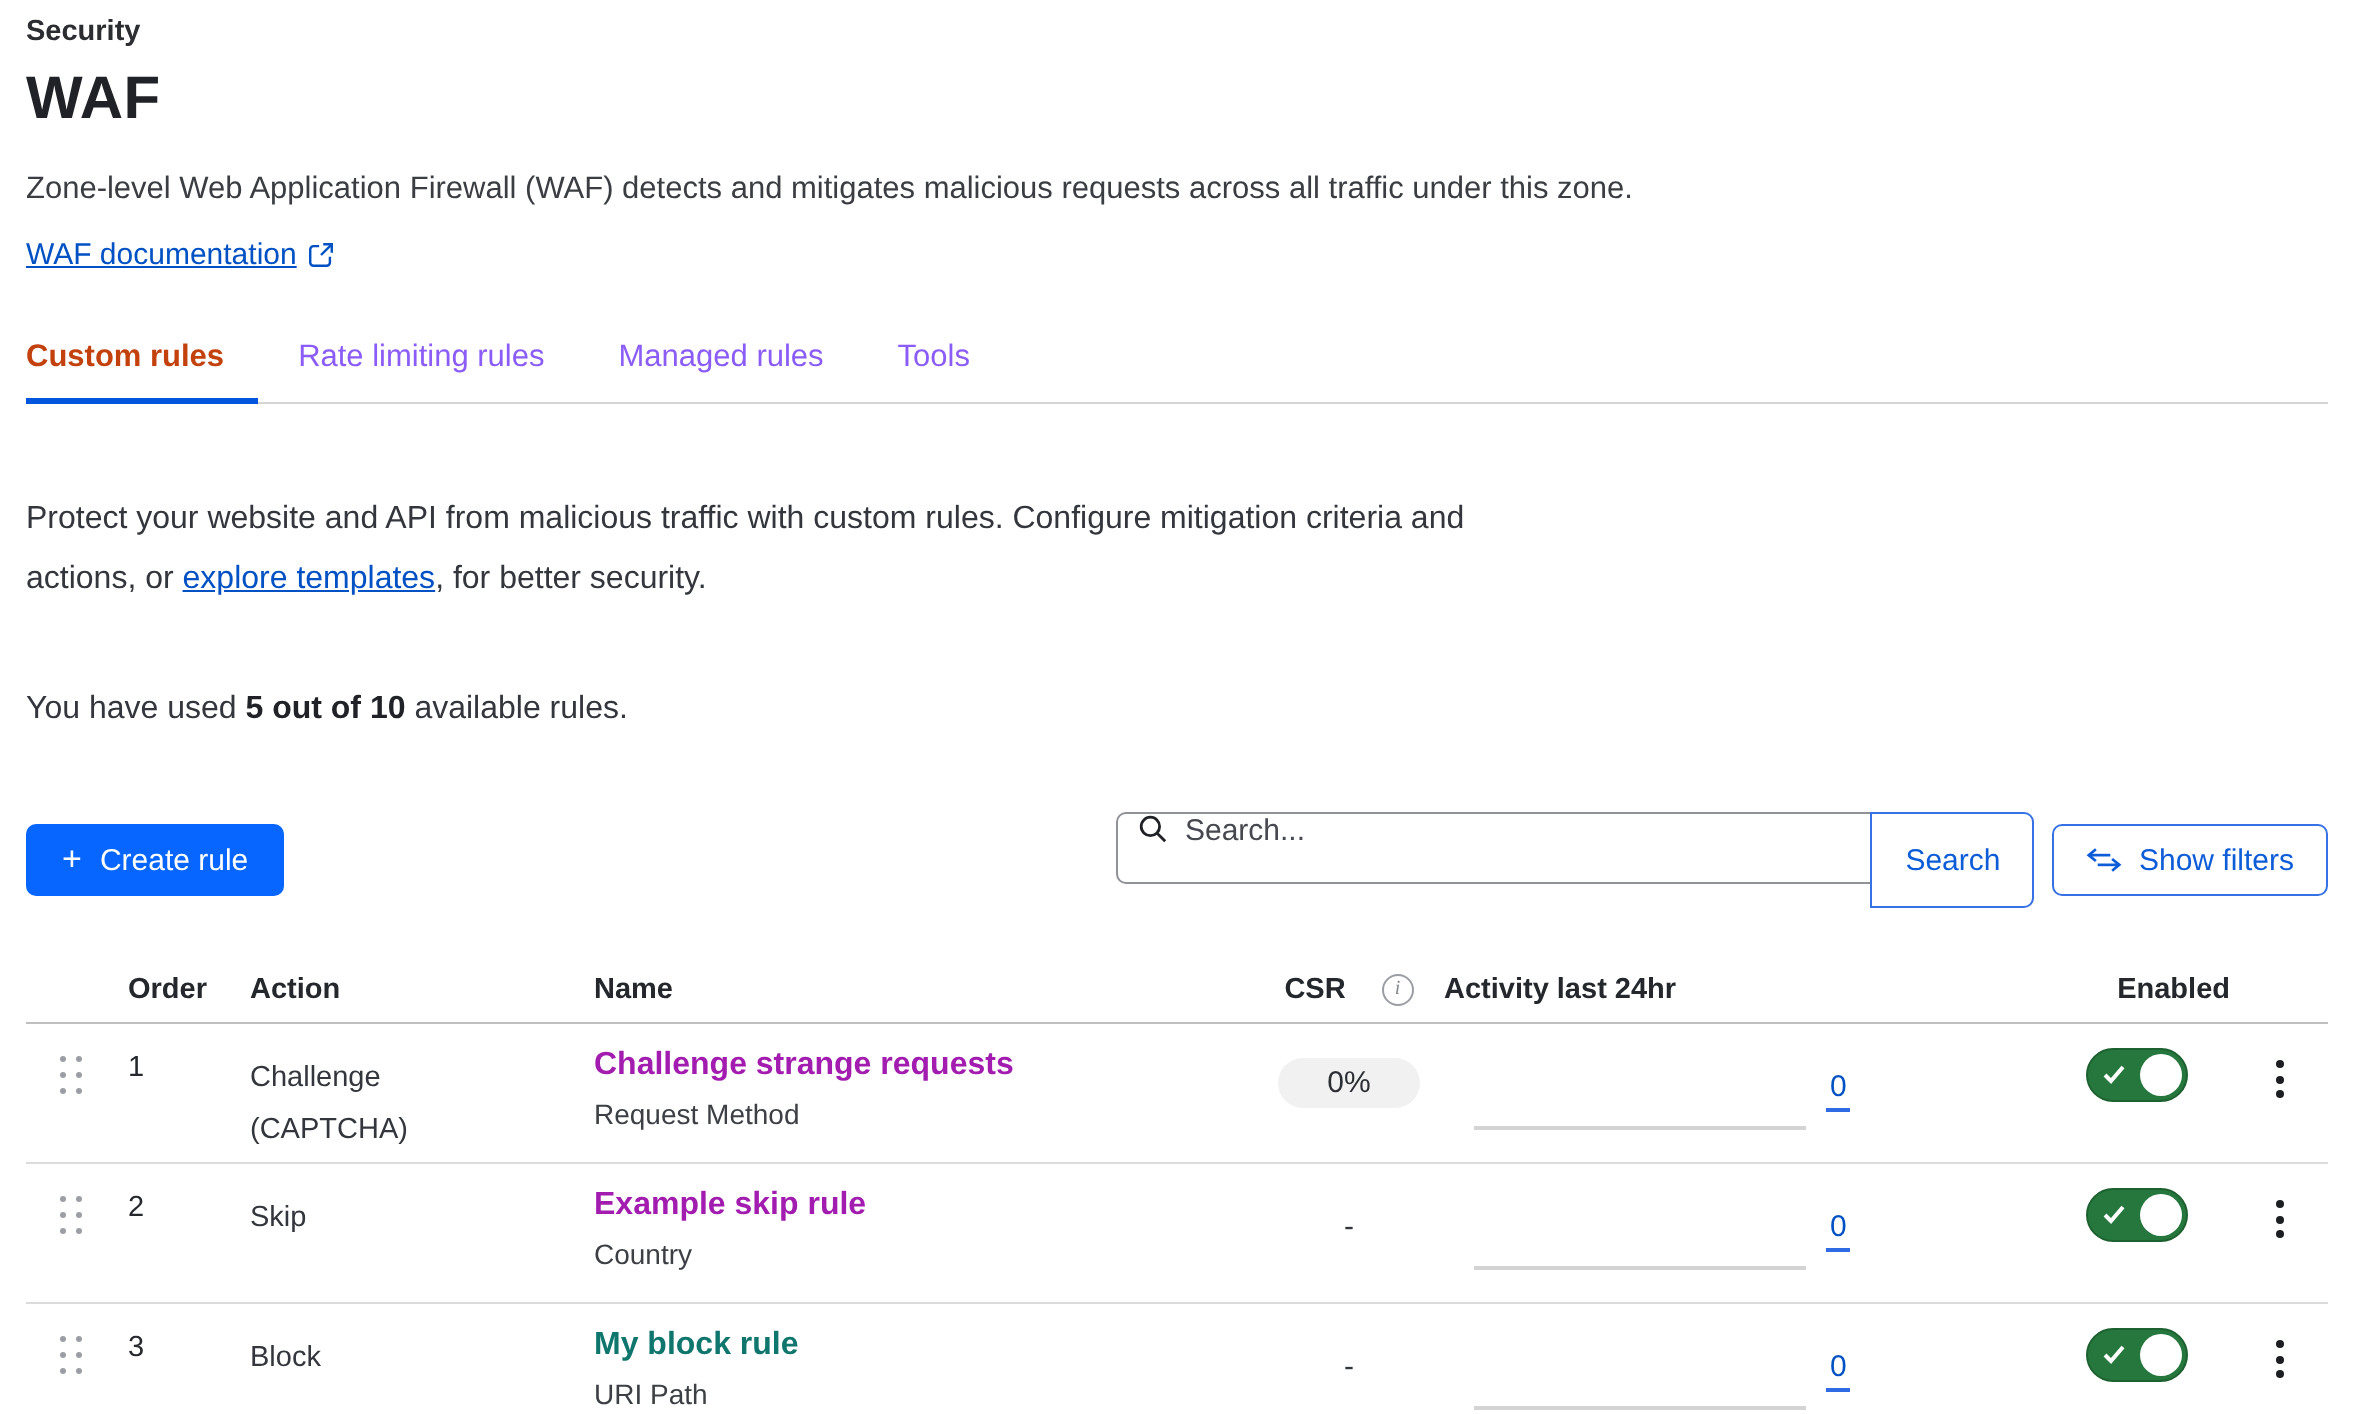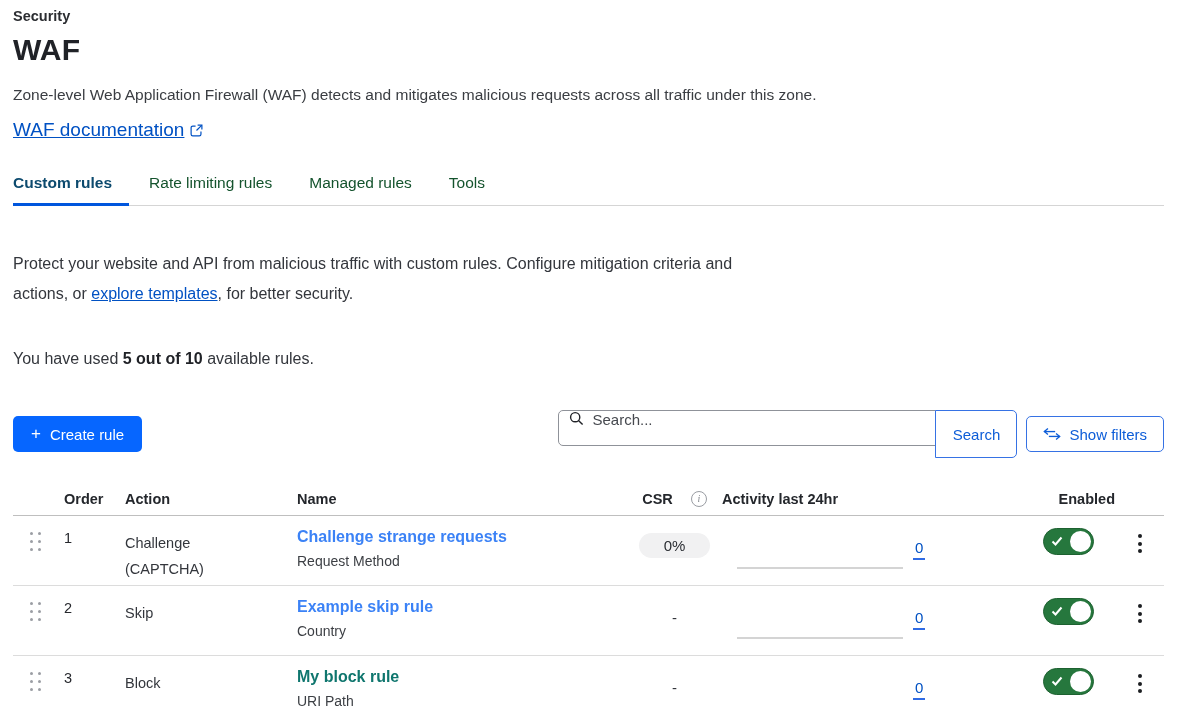--- a/index.html
+++ b/index.html
@@ -4,27 +4,27 @@
 <style>
   * { box-sizing: border-box; margin: 0; padding: 0; }
   html,body { width: 1177px; height: 707px; background: #ffffff;
     font-family: "Liberation Sans", "DejaVu Sans", sans-serif; color: #24262b; }
   .container { padding: 8px 13px 0 13px; width: 1177px; }
 
   .breadcrumb { font-size: 14.5px; font-weight: 600; color: #2b2d31; }
   .page-title { font-size: 30px; font-weight: 700; color: #202227; margin-top: 9px; letter-spacing: .2px; }
   .page-desc { font-size: 15.5px; color: #3a3d42; margin-top: 19px; }
   .doc-link { display: inline-flex; align-items: center; gap: 6px; margin-top: 15px;
-    font-size: 19px; color: #0051c3; text-decoration: underline; cursor: pointer; }
+    font-size: 15px; color: #0051c3; text-decoration: underline; cursor: pointer; }
   .doc-link svg { width: 13px; height: 13px; }
 
   .tabs { display: flex; margin-top: 33px; border-bottom: 1px solid #d5d5d5; }
-  .tab { position: relative; font-size: 15.5px; color: #14532d; padding: 0 17px 13px 0;
+  .tab { position: relative; font-size: 15.5px; color: #8b5cf6; padding: 0 17px 13px 0;
     margin-right: 20px; cursor: pointer; }
-  .tab.active { font-weight: 700; color: #0c4a6e; }
+  .tab.active { font-weight: 700; color: #c2410c; }
   .tab.active::after { content:''; position:absolute; left:0; right:0; bottom:-1px; height:3px; background:#0056dd; }
 
   .intro { margin-top: 43px; font-size: 16px; line-height: 30px; color: #33363c; max-width: 745px; }
   .inline-link { color: #0051c3; text-decoration: underline; cursor: pointer; }
   .usage { margin-top: 41px; font-size: 16px; color: #33363c; }
   .usage b { color: #202227; }
 
   .toolbar { margin-top: 42px; display: flex; align-items: center; }
   .create-btn { display: inline-flex; align-items: center; gap: 9px; height: 36px; padding: 0 18px;
     background: #0666ff; color: #fff; border: none; border-radius: 5px; font-size: 15px; cursor: pointer;
@@ -55,21 +55,21 @@
     align-items: center; justify-content: center; font-size: 10px; color: #85888e; font-weight: 400;
     font-family: "Liberation Serif", serif; font-style: italic; }
 
   .t-row { height: 70px; border-bottom: 1px solid #dcdcdc; align-items: start; }
   .cell-handle { padding: 16px 0 0 17px; cursor: grab; }
   .drag-dots { display: grid; grid-template-columns: repeat(2, 4px); grid-auto-rows: 4px; gap: 4px; }
   .drag-dots i { width: 3.2px; height: 3.2px; border-radius: 50%; background: #9b9ea4; }
   .cell-order { padding: 14px 0 0 7px; font-size: 14.5px; color: #26282d; }
   .cell-action { padding-top: 14px; font-size: 14.5px; color: #33363c; line-height: 26px; }
   .cell-name { padding-top: 12px; display: flex; flex-direction: column; }
-  .rule-link { font-size: 16px; font-weight: 600; color: #3b82f6; cursor: pointer; text-decoration: none; }
+  .rule-link { font-size: 16px; font-weight: 600; color: #a21caf; cursor: pointer; text-decoration: none; }
   .rule-link.bright { color: #0f766e; }
   .rule-criteria { margin-top: 7px; font-size: 14px; color: #3c3f44; }
   .cell-csr { justify-self: stretch; display: flex; justify-content: center; }
   .csr-badge { margin-top: 17px; background: #f1f1f2; border-radius: 13px; padding: 4px 25px;
     font-size: 15px; color: #2b2e33; }
   .csr-dash { margin-top: 23px; font-size: 15px; color: #33363c; }
   .cell-activity { position: relative; height: 70px; }
   .spark-line { position: absolute; left: 15px; top: 51px; width: 166px; height: 2px; background: #d4d4d4; }
   .activity-count { position: absolute; left: 191px; top: 23px; font-size: 15px; color: #0051c3;
     border-bottom: 2px solid #2f6be4; padding: 0 2px 2px 2px; cursor: pointer; }

